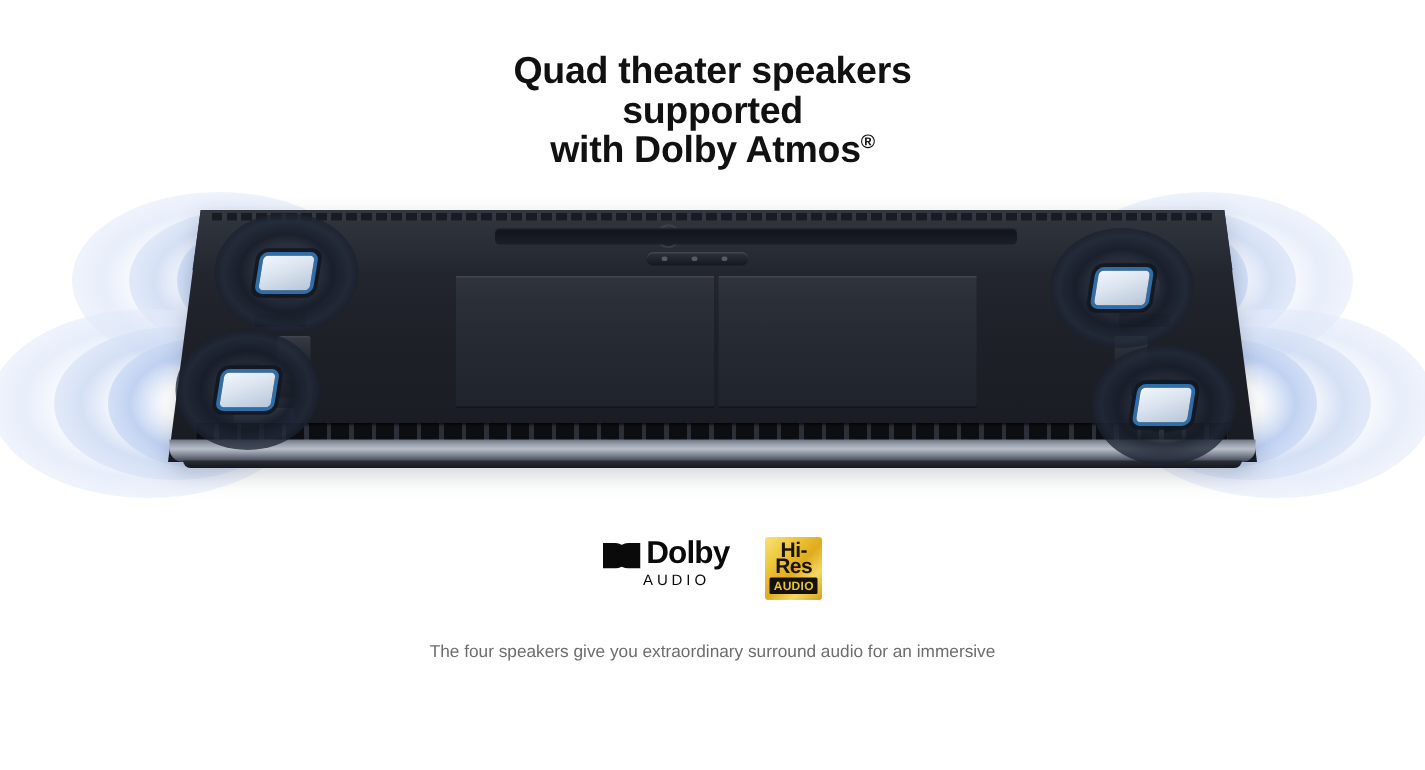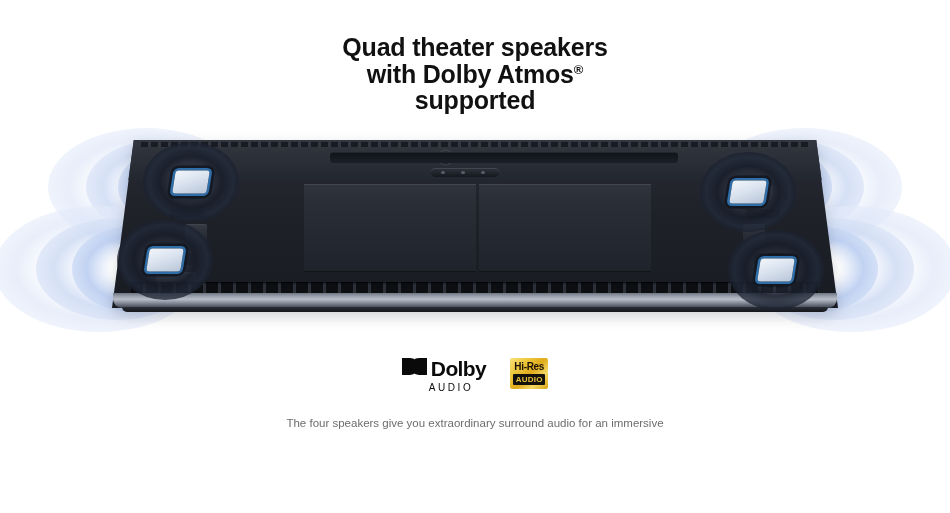--- a/index.html
+++ b/index.html
@@ -233,21 +233,21 @@
   
   .logos {
     position: absolute;
     top: 358px; left: 0; width: 950px;
     display: flex;
     justify-content: center;
     align-items: flex-start;
     gap: 24px;
   }
   .dolby { display: flex; flex-direction: column; align-items: center; }
-  .dolby-top { display: flex; align-items: flex-start; gap: 4px; }
+  .dolby-top { display: flex; align-items: flex-end; gap: 4px; }
   .dolby-mark { display: block; }
   .dolby-word {
     font-size: 21px;
     font-weight: bold;
     color: #0a0a0a;
     letter-spacing: -0.6px;
     line-height: 21px;
   }
   .dolby-sub {
     margin-top: 3px;
@@ -260,55 +260,55 @@
   .hires {
     width: 38px;
     border-radius: 2px;
     background: linear-gradient(135deg,
       #f7e27a 0%, #efc93f 26%, #e0ab1c 52%, #f3d863 74%, #d9a316 100%);
     padding: 3px 3px 4px 3px;
     box-sizing: border-box;
     text-align: center;
   }
   .hires-top {
-    font-size: 10px;
+    font-size: 14px;
     font-weight: bold;
     color: #1a1205;
     line-height: 11px;
     letter-spacing: -0.3px;
   }
   .hires-bot {
     margin-top: 2px;
     background: #14100a;
     color: #e9c23d;
     font-size: 8px;
     font-weight: bold;
     line-height: 11px;
     letter-spacing: 0.2px;
     border-radius: 1px;
   }
 
   
   .caption {
     position: absolute;
-    top: 415px; left: 0; width: 950px;
+    top: 427px; left: 0; width: 950px;
     text-align: center;
     font-size: 11.5px;
     line-height: 17px;
     color: #6d6d6d;
   }
   .caption .line { display: block; }
 </style>
 </head>
 <body>
 
 <div class="headline">
   <span class="line">Quad theater speakers</span>
+  <span class="line">supported</span>
   <span class="line"><span>with Dolby Atmos</span><sup>®</sup></span>
-  <span class="line">supported</span>
 </div>
 
 <div class="stage">
 
   <div class="ripple rip-o" style="left:48px;  top:6px;   width:196px; height:118px;"></div>
   <div class="ripple rip-m" style="left:86px;  top:18px;  width:150px; height:94px;"></div>
   <div class="ripple rip-i" style="left:118px; top:26px;  width:112px; height:78px;"></div>
 
   <div class="ripple rip-o" style="left:-6px;  top:84px;  width:210px; height:126px;"></div>
   <div class="ripple rip-m" style="left:36px;  top:96px;  width:162px; height:102px;"></div>

